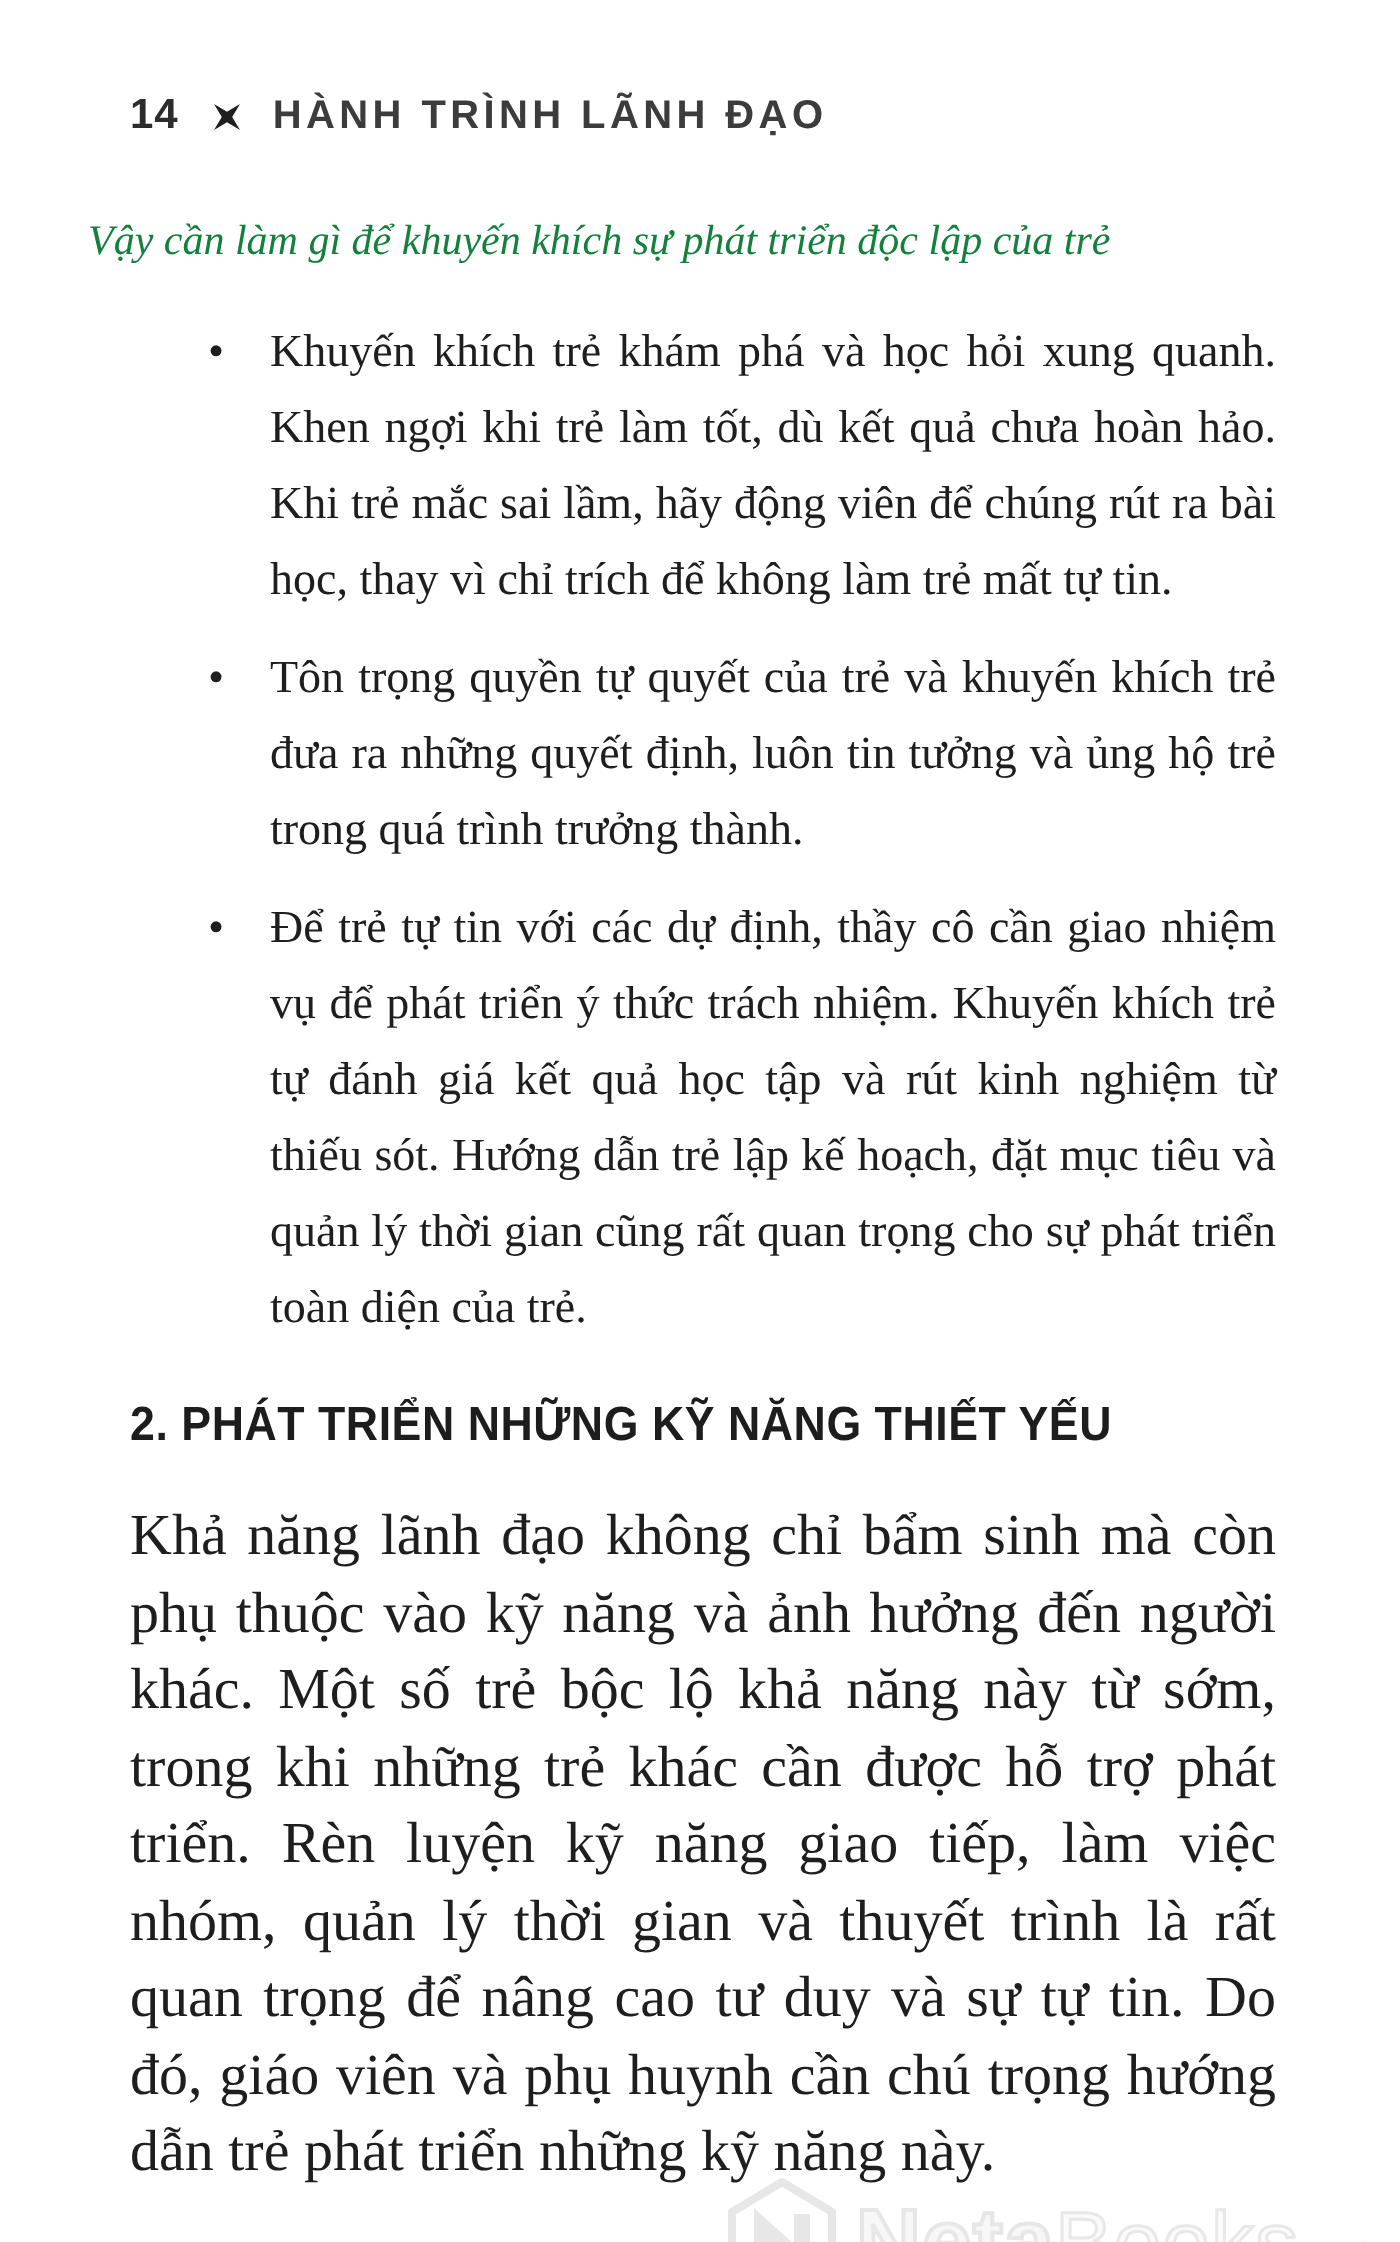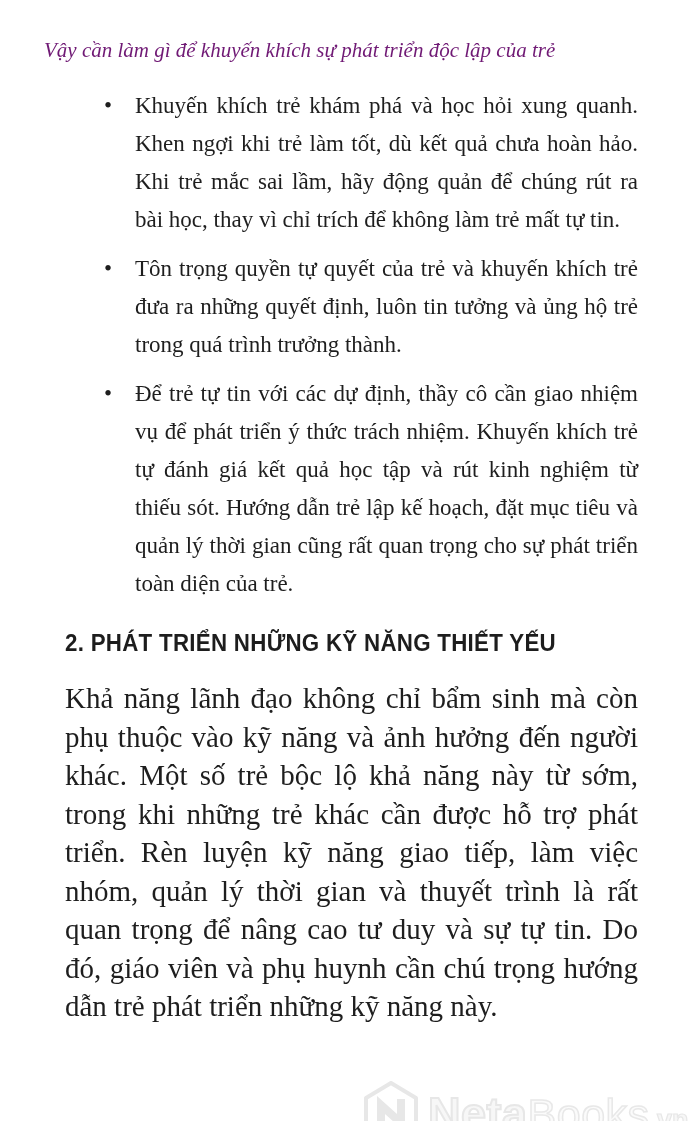--- a/index.html
+++ b/index.html
@@ -22,21 +22,21 @@
   .page-num { font-size:21px; font-weight:700; color:#2c2c2c; letter-spacing:0.5px; }
   .star-sep { width:13px; height:13px; margin:1px 16px 0 18px; flex:0 0 auto; }
   .book-title { font-size:20px; font-weight:600; letter-spacing:2.2px; color:#3c3c3c; }
 
   
   .lead {
     margin:38px 0 0 0;
     padding-left:44px;
     font-style:italic;
     font-size:21px;
-    color:#701a75;
+    color:#15803d;
     white-space:nowrap;
   }
 
   
   ul.bullets {
     list-style:none;
     margin:24px 0 0 0;
     padding:0 62px 0 65px;
   }
   ul.bullets li {
@@ -98,27 +98,34 @@
   .wm-vn {
     font-size:27px; font-weight:700;
     color:#f7f7f7; -webkit-text-stroke:1.2px #e7e7e7;
   }
 </style>
 </head>
 <body>
 
 <div class="page">
 
+  <div class="header">
+    <span class="page-num">14</span>
+    <svg class="star-sep" viewBox="0 0 100 100" aria-hidden="true">
+      <polygon points="0,0 50,30 100,0 70,50 100,100 50,70 0,100 30,50" fill="#1f1f1f"></polygon>
+    </svg>
+    <span class="book-title">HÀNH TRÌNH LÃNH ĐẠO</span>
+  </div>
 
   <p class="lead">Vậy cần làm gì để khuyến khích sự phát triển độc lập của trẻ</p>
 
   <ul class="bullets">
     <li>
       <span class="marker">•</span>
-      <span>Khuyến khích trẻ khám phá và học hỏi xung quanh. Khen ngợi khi trẻ làm tốt, dù kết quả chưa hoàn hảo. Khi trẻ mắc sai lầm, hãy động quản để chúng rút ra bài học, thay vì chỉ trích để không làm trẻ mất tự tin.</span>
+      <span>Khuyến khích trẻ khám phá và học hỏi xung quanh. Khen ngợi khi trẻ làm tốt, dù kết quả chưa hoàn hảo. Khi trẻ mắc sai lầm, hãy động viên để chúng rút ra bài học, thay vì chỉ trích để không làm trẻ mất tự tin.</span>
     </li>
     <li>
       <span class="marker">•</span>
       <span>Tôn trọng quyền tự quyết của trẻ và khuyến khích trẻ đưa ra những quyết định, luôn tin tưởng và ủng hộ trẻ trong quá trình trưởng thành.</span>
     </li>
     <li>
       <span class="marker">•</span>
       <span>Để trẻ tự tin với các dự định, thầy cô cần giao nhiệm vụ để phát triển ý thức trách nhiệm. Khuyến khích trẻ tự đánh giá kết quả học tập và rút kinh nghiệm từ thiếu sót. Hướng dẫn trẻ lập kế hoạch, đặt mục tiêu và quản lý thời gian cũng rất quan trọng cho sự phát triển toàn diện của trẻ.</span>
     </li>
   </ul>

